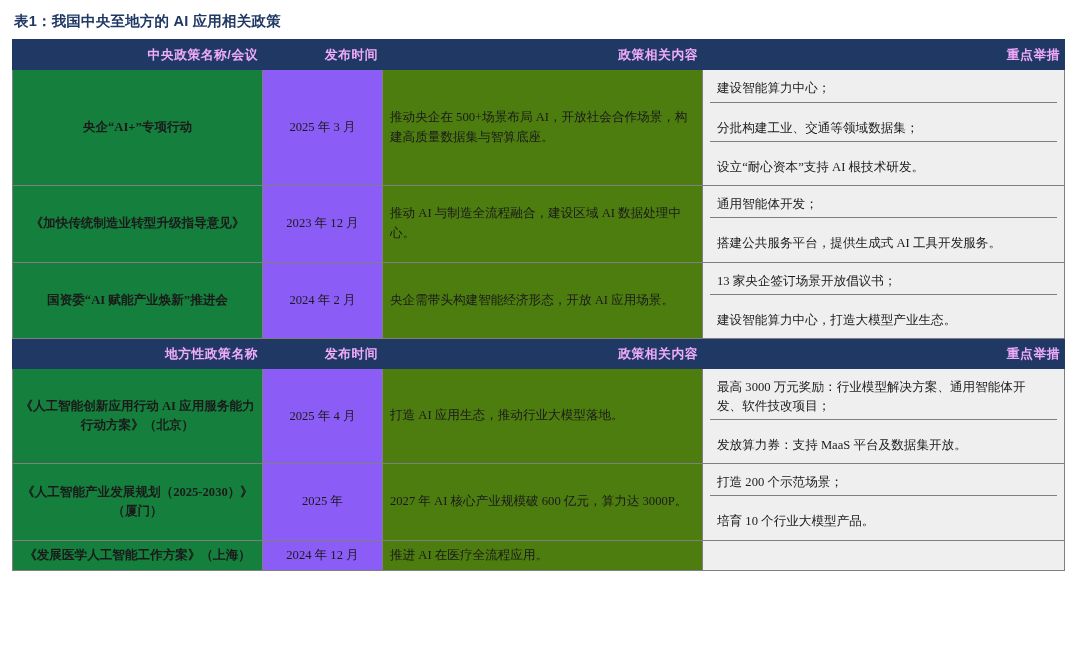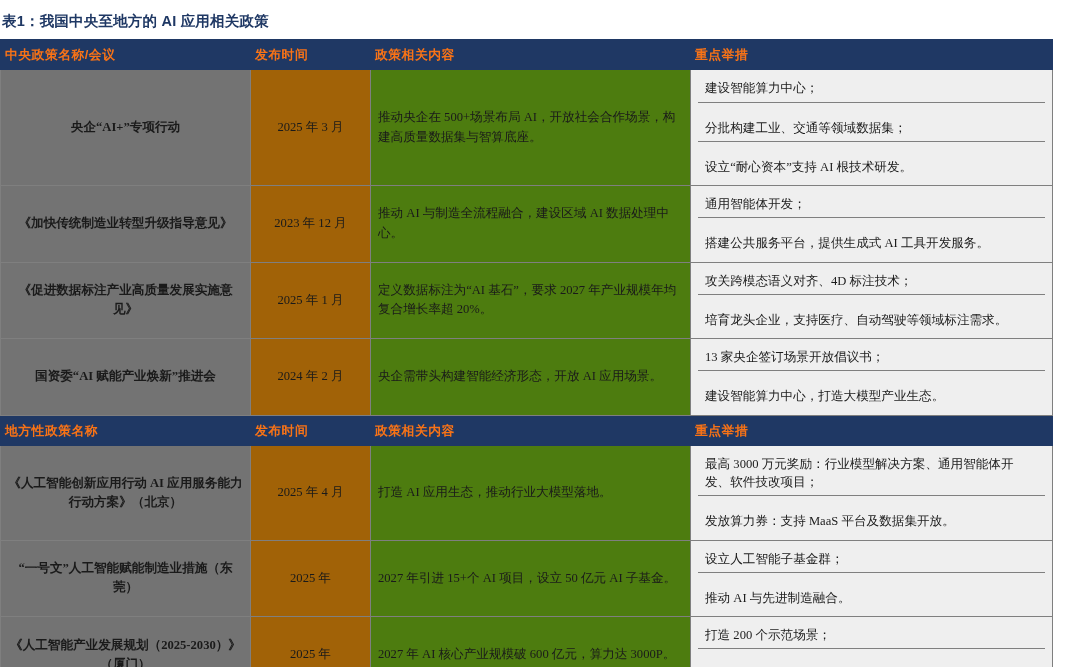--- a/index.html
+++ b/index.html
@@ -12,21 +12,21 @@
     height: 667px;
     font-family: "Liberation Serif", "DejaVu Serif", serif;
     color: #1a1a1a;
     overflow: hidden;
   }
   .page {
     position: relative;
     width: 944px;
     height: 667px;
     box-sizing: border-box;
-    padding: 10px 12px 0 0;
+    padding: 10px 12px 0 12px;
   }
   .caption {
     font-family: "Liberation Sans", "DejaVu Sans", sans-serif;
     font-size: 14.5px;
     font-weight: bold;
     color: #1f3864;
     margin: 2px 0 8px 2px;
     letter-spacing: 0.2px;
   }
   .caption .cap-label { color: #1f3864; }
@@ -38,38 +38,38 @@
     line-height: 1.35;
   }
   table.policy td, table.policy th {
     border: 1px solid #7f7f7f;
     vertical-align: middle;
     padding: 5px 7px;
     box-sizing: border-box;
   }
   thead.hdr th, tr.section-hdr td {
     background: #1f3864;
-    color: #f97316;
+    color: #f0abfc;
     font-family: "Liberation Sans", "DejaVu Sans", sans-serif;
     font-weight: bold;
     font-size: 12.8px;
-    text-align: left;
+    text-align: right;
     letter-spacing: 0.5px;
     padding: 6px 4px;
     border: 1px solid #1f3864;
   }
   td.c-name {
-    background: #737373;
+    background: #15803d;
     text-align: center;
     font-weight: bold;
     font-size: 12.6px;
     line-height: 1.5;
   }
   td.c-date {
-    background: #a16207;
+    background: #8b5cf6;
     text-align: center;
     font-size: 12.6px;
   }
   td.c-content {
     background: #4d7c0f;
     text-align: left;
     font-size: 12.6px;
     line-height: 1.55;
   }
   td.c-measure {
@@ -143,31 +143,20 @@
         <td class="c-date">2023 年 12 月</td>
         <td class="c-content">推动 AI 与制造全流程融合，建设区域 AI 数据处理中心。</td>
         <td class="c-measure">
           <div class="measure-list">
             <div class="measure-item">通用智能体开发；</div>
             <div class="measure-item">搭建公共服务平台，提供生成式 AI 工具开发服务。</div>
           </div>
         </td>
       </tr>
       <tr>
-        <td class="c-name">《促进数据标注产业高质量发展实施意见》</td>
-        <td class="c-date">2025 年 1 月</td>
-        <td class="c-content">定义数据标注为“AI 基石”，要求 2027 年产业规模年均复合增长率超 20%。</td>
-        <td class="c-measure">
-          <div class="measure-list">
-            <div class="measure-item">攻关跨模态语义对齐、4D 标注技术；</div>
-            <div class="measure-item">培育龙头企业，支持医疗、自动驾驶等领域标注需求。</div>
-          </div>
-        </td>
-      </tr>
-      <tr>
         <td class="c-name">国资委“AI 赋能产业焕新”推进会</td>
         <td class="c-date">2024 年 2 月</td>
         <td class="c-content">央企需带头构建智能经济形态，开放 AI 应用场景。</td>
         <td class="c-measure">
           <div class="measure-list">
             <div class="measure-item">13 家央企签订场景开放倡议书；</div>
             <div class="measure-item">建设智能算力中心，打造大模型产业生态。</div>
           </div>
         </td>
       </tr>
@@ -188,31 +177,20 @@
         <td class="c-date">2025 年 4 月</td>
         <td class="c-content">打造 AI 应用生态，推动行业大模型落地。</td>
         <td class="c-measure">
           <div class="measure-list">
             <div class="measure-item">最高 3000 万元奖励：行业模型解决方案、通用智能体开发、软件技改项目；</div>
             <div class="measure-item">发放算力券：支持 MaaS 平台及数据集开放。</div>
           </div>
         </td>
       </tr>
       <tr>
-        <td class="c-name">“一号文”人工智能赋能制造业措施（东莞）</td>
-        <td class="c-date">2025 年</td>
-        <td class="c-content">2027 年引进 15+个 AI 项目，设立 50 亿元 AI 子基金。</td>
-        <td class="c-measure">
-          <div class="measure-list">
-            <div class="measure-item">设立人工智能子基金群；</div>
-            <div class="measure-item">推动 AI 与先进制造融合。</div>
-          </div>
-        </td>
-      </tr>
-      <tr>
         <td class="c-name">《人工智能产业发展规划（2025-2030）》（厦门）</td>
         <td class="c-date">2025 年</td>
         <td class="c-content">2027 年 AI 核心产业规模破 600 亿元，算力达 3000P。</td>
         <td class="c-measure">
           <div class="measure-list">
             <div class="measure-item">打造 200 个示范场景；</div>
             <div class="measure-item">培育 10 个行业大模型产品。</div>
           </div>
         </td>
       </tr>

